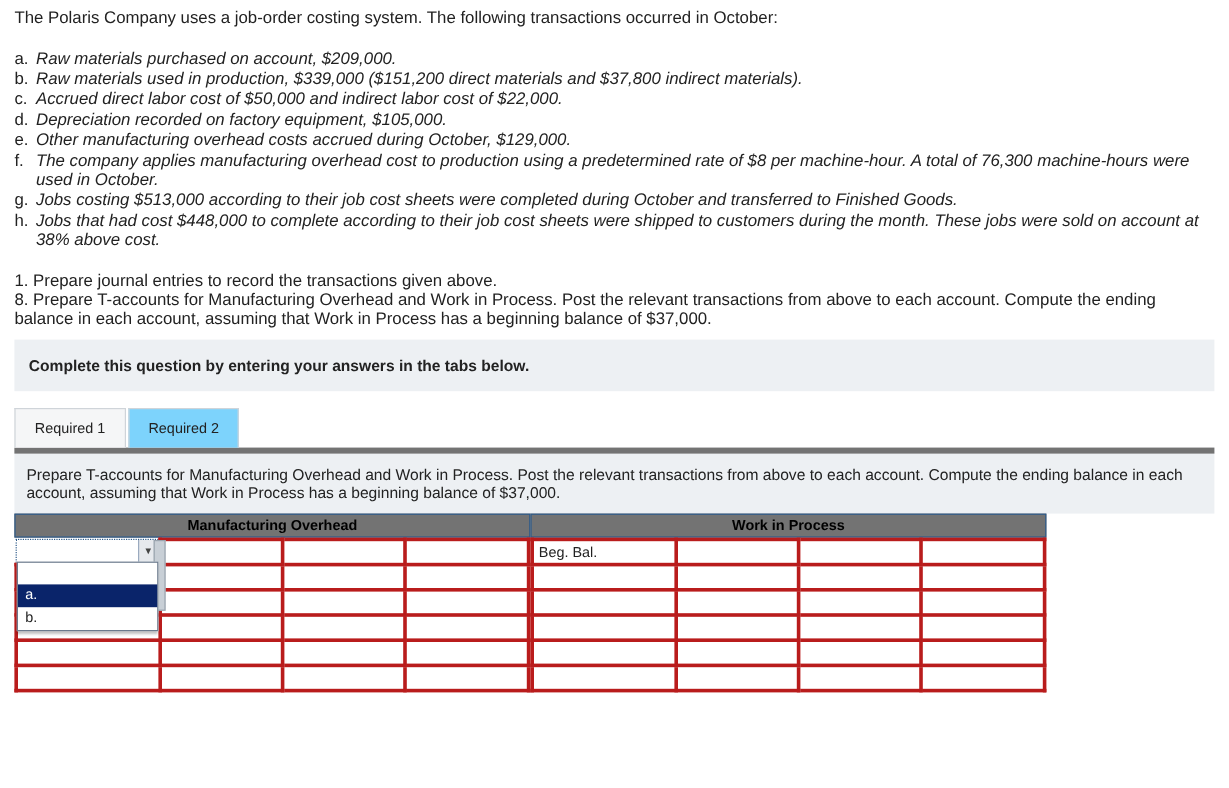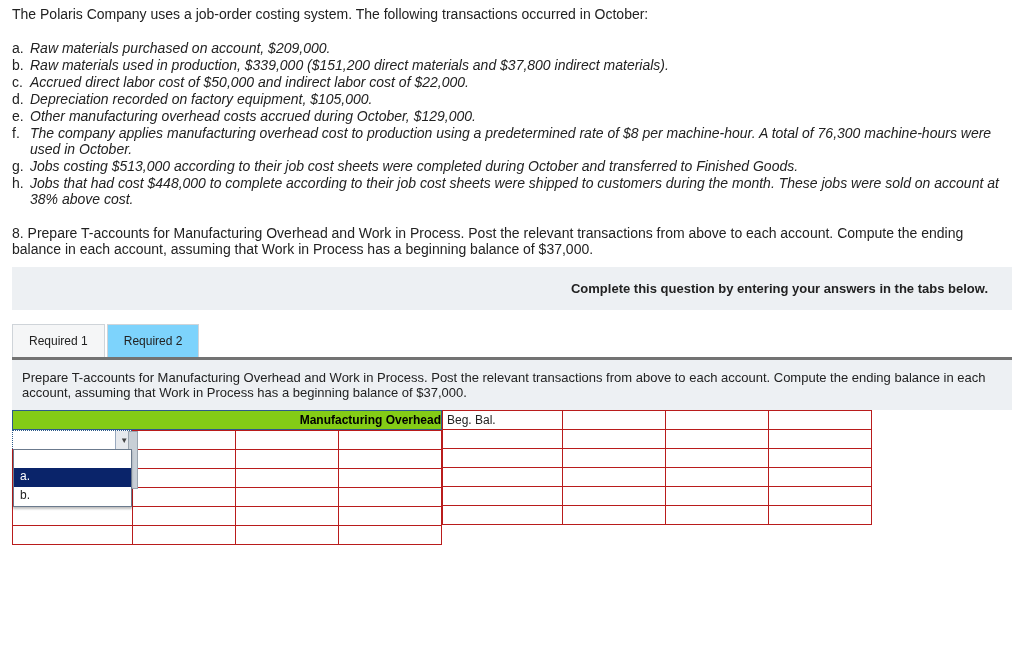--- a/index.html
+++ b/index.html
@@ -12,61 +12,60 @@
   }
   .intro { margin-bottom: 18px; }
   .txlist { margin: 0 0 18px 0; padding: 0; }
   .txitem { display: flex; margin: 1px 0; }
   .txitem .prefix { width: 18px; flex-shrink: 0; }
   .txitem .txtext { flex: 1; font-style: italic; }
   .req-title { font-weight: bold; margin-top: 4px; }
   .req-lines { margin-bottom: 10px; }
   .instruction-bar {
     background: #edf0f3;
-    padding: 14px 24px;
+    padding: 14px 12px;
     font-weight: bold;
     font-size: 13px;
     margin-top: 8px;
-    text-align: right;
   }
   .tabs { display: flex; margin-top: 14px; align-items: center; }
   .tab {
     padding: 9px 16px;
     font-size: 12px;
     border: 1px solid #cfd4d9;
     background: #7dd3fc;
     margin-right: 2px;
     border-bottom: none;
     cursor: pointer;
   }
   .tab.inactive { background: #f5f6f7; }
   .tab-desc {
     background: #edf0f3;
     padding: 10px 10px;
     font-size: 13px;
-    border-top: 3px solid #737373;
+    border-top: 5px solid #737373;
   }
   .tacct-row { display: flex; }
   .tacct-block { width: 430px; }
   .tacct-header {
-    background: #84cc16;
+    background: #737373;
     color: #000;
     font-weight: bold;
-    text-align: right;
+    text-align: center;
     font-size: 12px;
     padding: 2px 0;
     border: 1px solid #2e5b8a;
   }
   table.tacct {
     border-collapse: collapse;
     width: 100%;
     table-layout: fixed;
   }
   table.tacct td {
-    border: 1px solid #b91c1c;
+    border: 3px solid #b91c1c;
     height: 18px;
     font-size: 12px;
     padding: 0 4px;
     background: #fff;
   }
   table.tacct td.sel {
     border: 1.5px dotted #2e5b8a;
     position: relative;
   }
   .dd-arrow {
@@ -127,20 +126,21 @@
       <span class="prefix">g.</span>
       <span class="txtext">Jobs costing $513,000 according to their job cost sheets were completed during October and transferred to Finished Goods.</span>
     </div>
   <div class="txitem">
       <span class="prefix">h.</span>
       <span class="txtext">Jobs that had cost $448,000 to complete according to their job cost sheets were shipped to customers during the month. These jobs were sold on account at 38% above cost.</span>
     </div>
 </div>
 
 <div class="req-lines">
+  <div>1. Prepare journal entries to record the transactions given above.</div>
   <div>8. Prepare T-accounts for Manufacturing Overhead and Work in Process. Post the relevant transactions from above to each account. Compute the ending balance in each account, assuming that Work in Process has a beginning balance of $37,000.</div>
 </div>
 
 <div class="instruction-bar">Complete this question by entering your answers in the tabs below.</div>
 
 <div class="tabs">
   <div class="tab inactive">Required 1</div>
   <div class="tab">Required 2</div>
 </div>
 
@@ -200,20 +200,21 @@
             <td></td>
             <td></td>
             <td></td>
             <td></td>
           </tr>
     </tbody>
       </table>
   </div>
 
   <div class="tacct-block">
+    <div class="tacct-header">Work in Process</div>
     <table class="tacct">
       <colgroup>
           <col style="width:28%">
           <col style="width:24%">
           <col style="width:24%">
           <col style="width:24%">
         </colgroup>
       <tbody>
           <tr>
         <td>Beg. Bal.</td>

